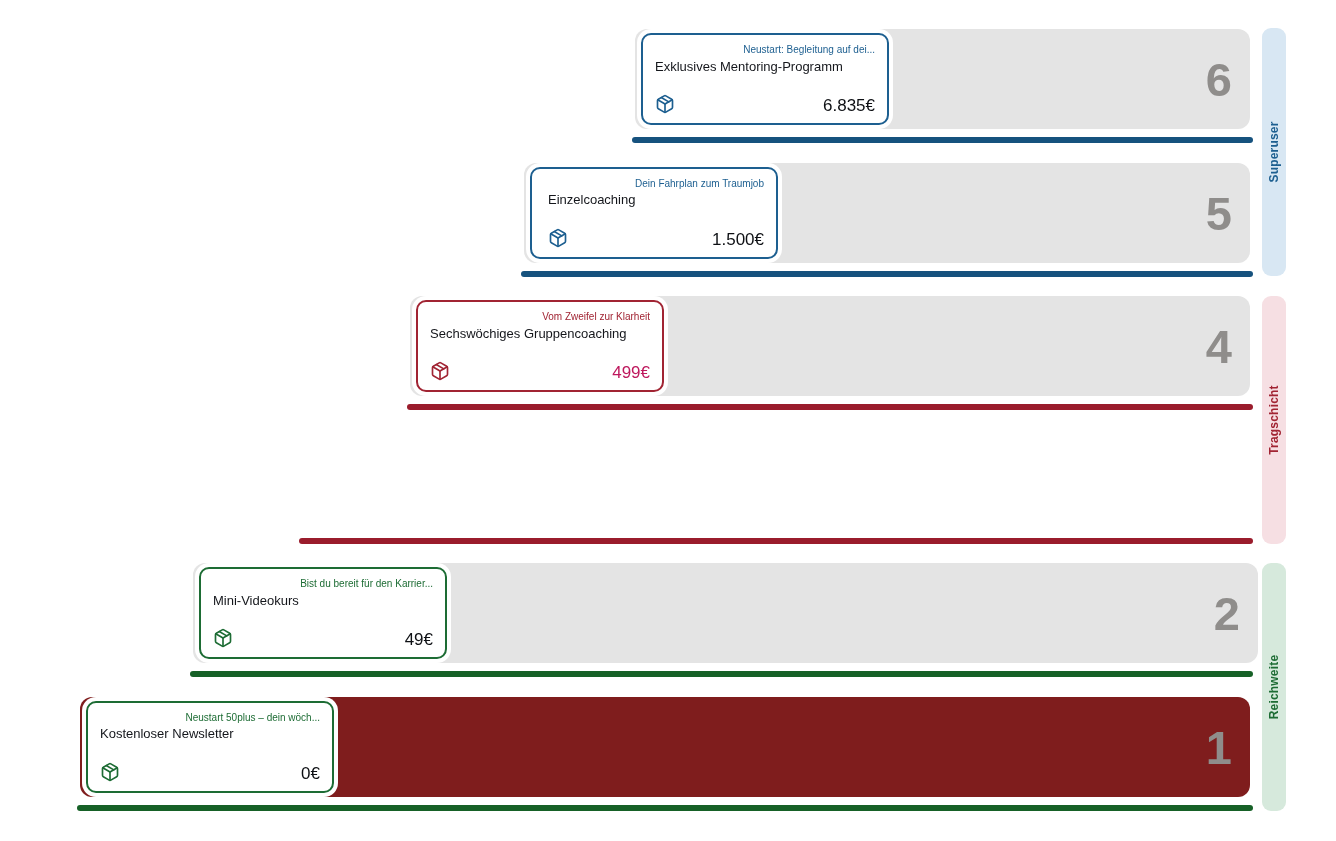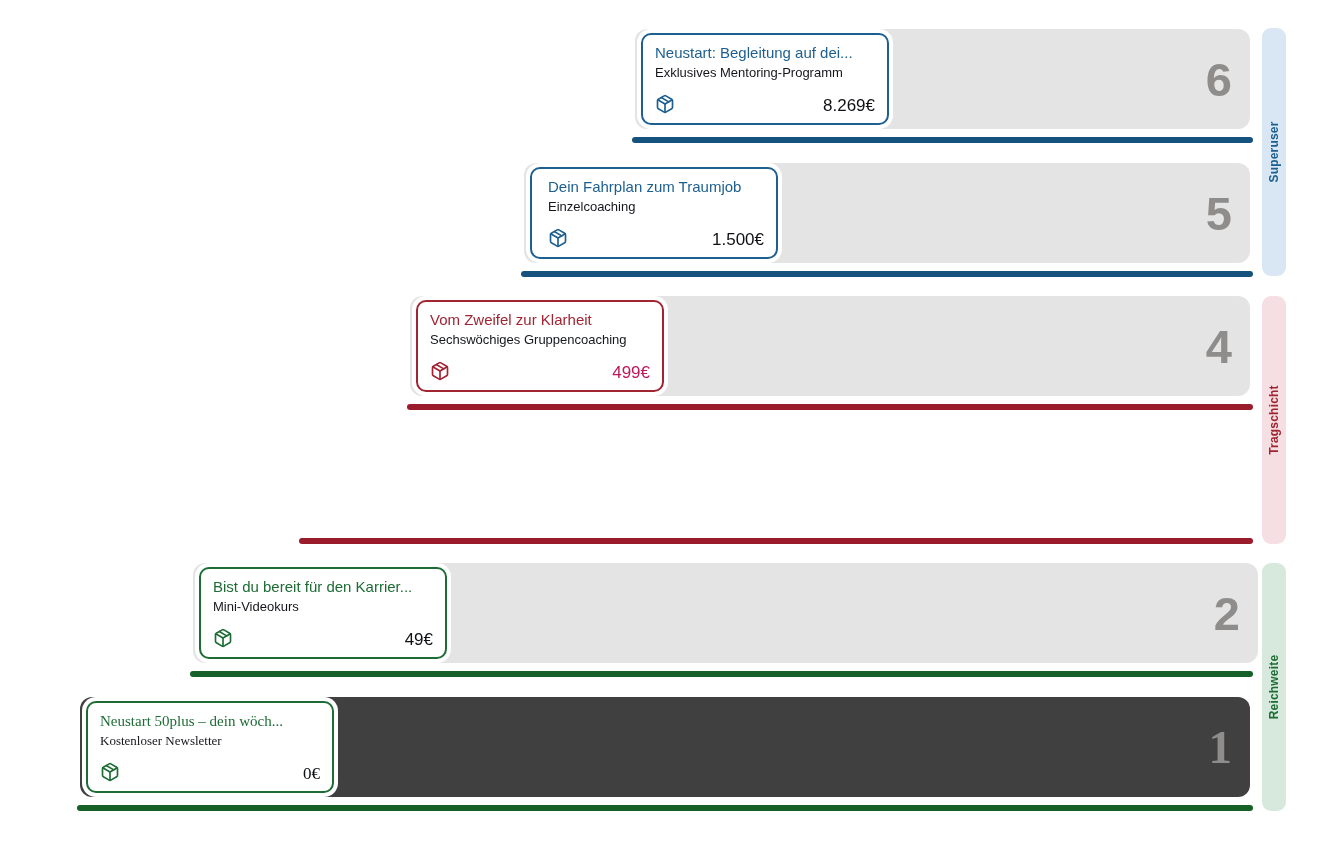--- a/index.html
+++ b/index.html
@@ -15,22 +15,22 @@
   .card {
     position:absolute; left:6px; top:4px; width:248px; height:92px;
     box-sizing:border-box; background:#ffffff;
     border:2px solid; border-radius:10px;
     box-shadow:0 0 0 4px #ffffff;
     padding:8px 12px 9px 12px;
     display:flex; flex-direction:column;
     cursor:pointer;
   }
   .card-title {
-    font-size:15px; font-weight:500; line-height:1.35;
-    white-space:nowrap; overflow:hidden;
+    font-size:10px; font-weight:500; line-height:1.35;
+    white-space:nowrap; overflow:hidden;text-align:right;
   }
   .card-subtitle {
     font-size:13px; color:#14161b; margin-top:2px; line-height:1.3;
     white-space:nowrap; overflow:hidden;
   }
   .card-footer {
     margin-top:auto; display:flex; justify-content:space-between; align-items:flex-end;
   }
   .pkg { display:block; }
   .pkg svg { width:20px; height:20px; display:block; }
@@ -64,21 +64,21 @@
           <div class="card-subtitle" style="color: rgb(20, 22, 27);">Exklusives Mentoring-Programm</div>
           <div class="card-footer">
             <span class="pkg">
               <svg viewBox="0 0 24 24" fill="none" stroke="currentColor" stroke-width="2" stroke-linecap="round" stroke-linejoin="round" aria-hidden="true">
                 <path d="m7.5 4.27 9 5.15"></path>
                 <path d="M21 8a2 2 0 0 0-1-1.73l-7-4a2 2 0 0 0-2 0l-7 4A2 2 0 0 0 3 8v8a2 2 0 0 0 1 1.73l7 4a2 2 0 0 0 2 0l7-4A2 2 0 0 0 21 16Z"></path>
                 <path d="m3.3 7 8.7 5 8.7-5"></path>
                 <path d="M12 22V12"></path>
               </svg>
             </span>
-            <span class="price" style="color: rgb(14, 16, 20);">8.269€</span>
+            <span class="price" style="color: rgb(14, 16, 20);">6.835€</span>
           </div>
         </div>
         <div class="num" style="color: rgb(143, 141, 139);">6</div>
       </div>
       <div class="underline" style="background: rgb(22, 82, 126);"></div>
     </div>
 
     <div class="row" style="left: 524px; top: 162.5px; width: 726px; height: 120px;">
       <div class="bar" style="background: rgb(228, 228, 228);">
         <div class="card" style="border-color: rgb(29, 95, 144); color: rgb(29, 95, 144); background: rgb(255, 255, 255); padding-left: 16px;">
@@ -143,21 +143,21 @@
             </span>
             <span class="price" style="color: rgb(14, 16, 20);">49€</span>
           </div>
         </div>
         <div class="num" style="color: rgb(143, 141, 139);">2</div>
       </div>
       <div class="underline" style="background: rgb(22, 97, 39);"></div>
     </div>
 
     <div class="row" style="left: 80px; top: 696.5px; width: 1170px; height: 120px;">
-      <div class="bar" style="background: #404040; font-family: Liberation Serif, serif;">
+      <div class="bar" style="background: #7f1d1d;">
         <div class="card" style="border-color: rgb(29, 108, 52); color: rgb(29, 108, 52); background: rgb(255, 255, 255);">
           <div class="card-title" style="color: rgb(29, 108, 52);">Neustart 50plus – dein wöch...</div>
           <div class="card-subtitle" style="color: rgb(20, 22, 27);">Kostenloser Newsletter</div>
           <div class="card-footer">
             <span class="pkg">
               <svg viewBox="0 0 24 24" fill="none" stroke="currentColor" stroke-width="2" stroke-linecap="round" stroke-linejoin="round" aria-hidden="true">
                 <path d="m7.5 4.27 9 5.15"></path>
                 <path d="M21 8a2 2 0 0 0-1-1.73l-7-4a2 2 0 0 0-2 0l-7 4A2 2 0 0 0 3 8v8a2 2 0 0 0 1 1.73l7 4a2 2 0 0 0 2 0l7-4A2 2 0 0 0 21 16Z"></path>
                 <path d="m3.3 7 8.7 5 8.7-5"></path>
                 <path d="M12 22V12"></path>

